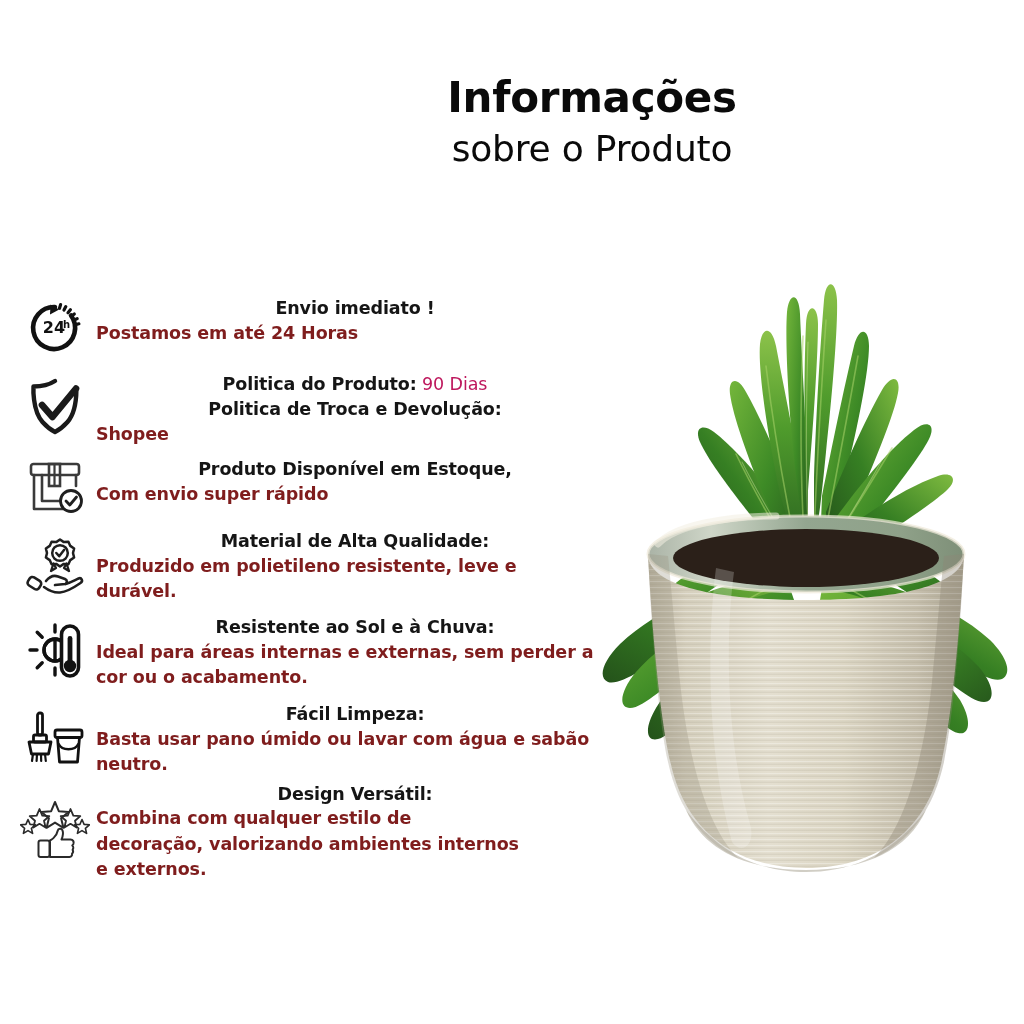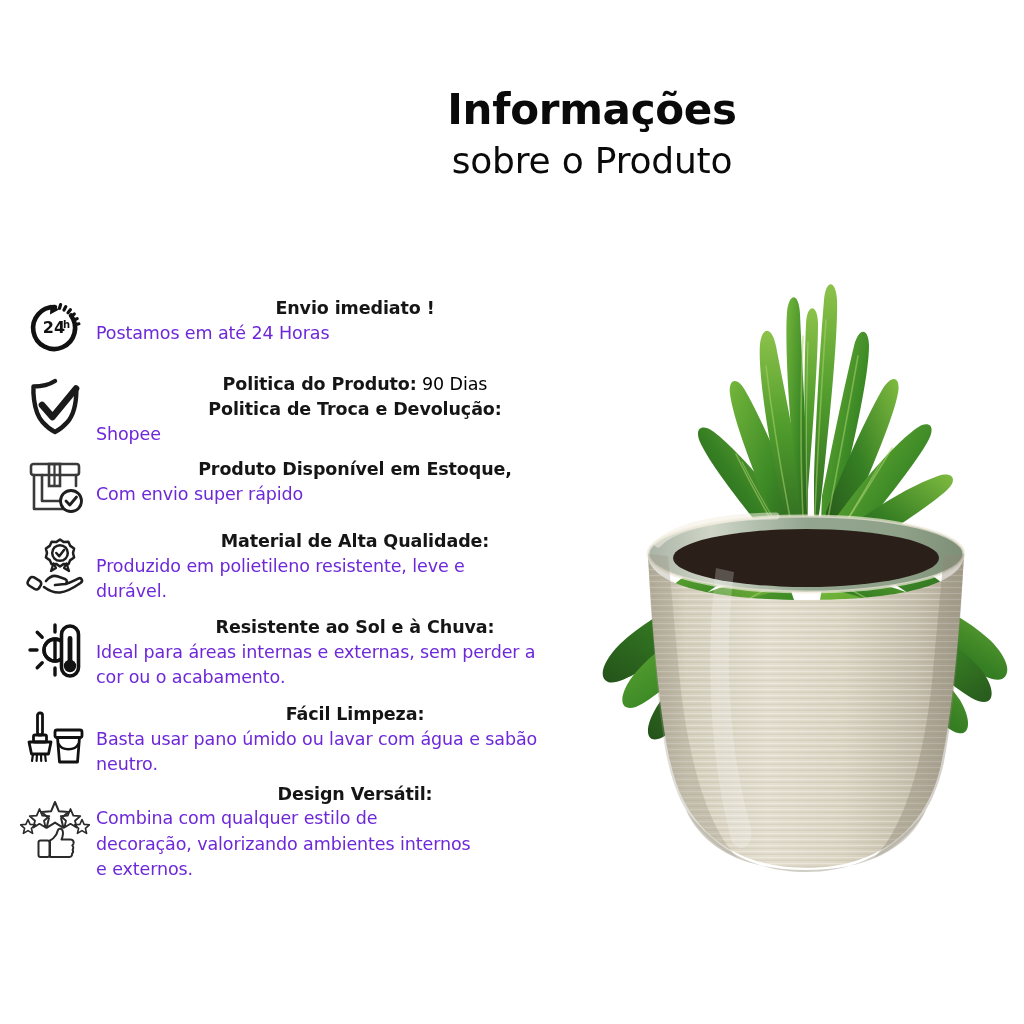--- a/index.html
+++ b/index.html
@@ -15,21 +15,21 @@
   #page {
     position: relative;
     width: 1024px;
     height: 1024px;
     background: #ffffff;
   }
 
   
   .title-block {
     position: absolute;
-    top: 86px;
+    top: 74px;
     left: 0;
     width: 1024px;
     text-align: center;
     padding-left: 160px;
   }
   .title-line1 {
     font-size: 42px;
     font-weight: 700;
     color: #0a0a0a;
     letter-spacing: -0.3px;
@@ -72,26 +72,26 @@
   .f-head {
     font-size: 17.5px;
     font-weight: 700;
     color: #151515;
     line-height: 1.42;
     letter-spacing: -0.1px;
     text-align: center;
   }
   .f-head .normal {
     font-weight: 400;
-    color: #000000;
+    color: #be185d;
   }
   .f-body {
     font-size: 17.5px;
-    font-weight: 400;
-    color: #6d28d9;
+    font-weight: 700;
+    color: #7f1d1d;
     line-height: 1.44;
     letter-spacing: -0.1px;
     white-space: pre-line;
   }
 
   
   .feature.f0 { margin-bottom: 14px; }
   .feature.f1 { margin-bottom: 10px; }
   .feature.f2 { margin-bottom: 12px; }
   .feature.f3 { margin-bottom: 11px; }

